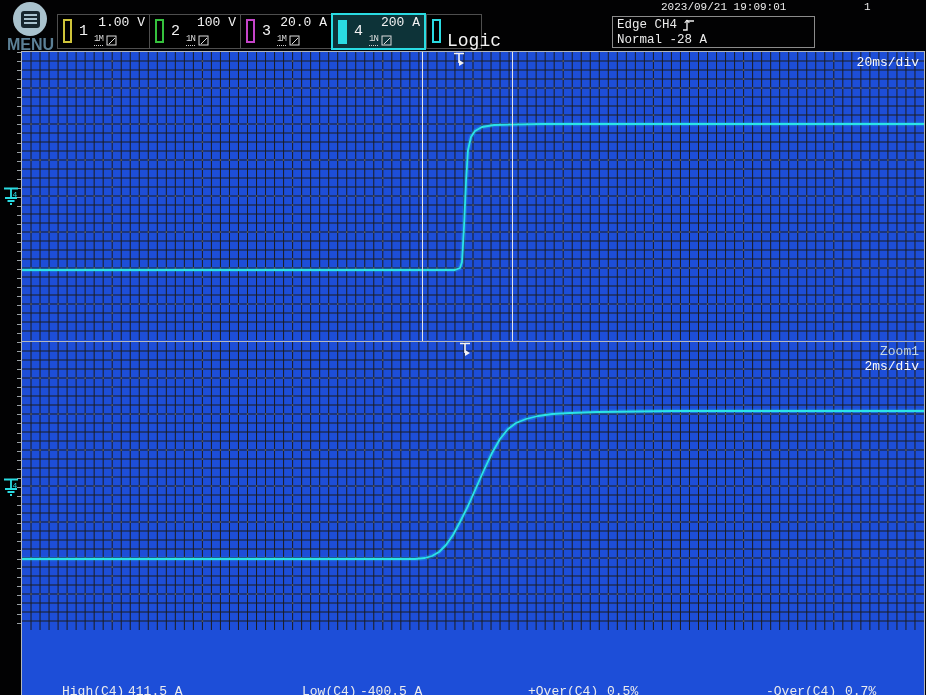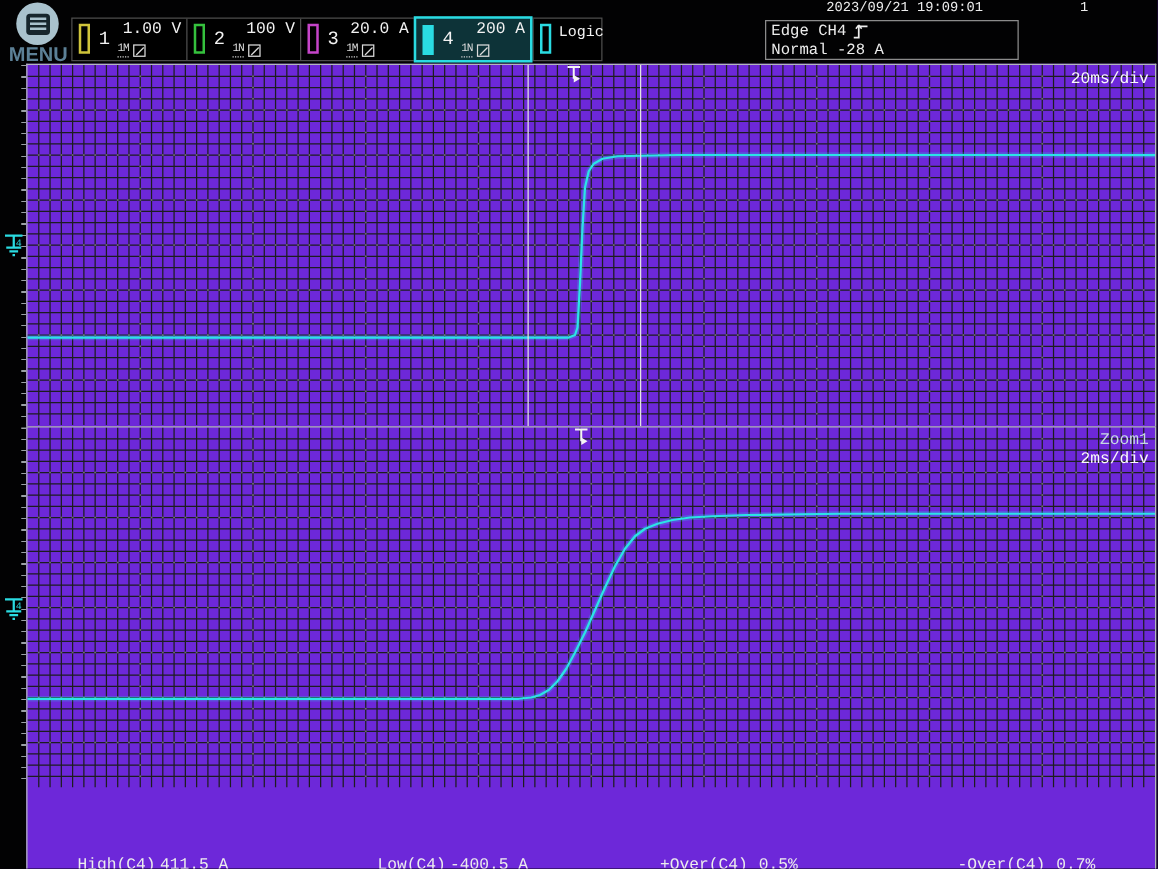--- a/index.html
+++ b/index.html
@@ -26,36 +26,36 @@
   .swatch { position:absolute; left:5px; top:4px; width:9px; height:24px; }
   .b-num { position:absolute; left:21px; top:8px; font-size:15px; color:#f2f2f2; }
   .b-val { position:absolute; right:4px; top:0px; font-size:13px; color:#f2f2f2; white-space:pre; }
   .b-coup { position:absolute; left:36px; bottom:2px; font-size:9px; color:#dcdcdc;
     display:flex; align-items:flex-end; gap:3px; }
   .imp { border-bottom:1px dotted #cfcfcf; padding-bottom:1px; letter-spacing:-1px; }
   .badge.selected { width:95px; height:37px; margin-top:-2px; border:2px solid #2adbe2;
     background:#0d3338; z-index:2; }
   .badge.selected .swatch { top:5px; }
   #badge-logic { width:55px; }
-  #logic-label { position:absolute; left:20px; top:4px; font-size:12px; color:#f2f2f2; }
+  #logic-label { position:absolute; left:20px; top:16px; font-size:18px; color:#f2f2f2; }
   #dt-row { position:absolute; left:620px; top:1px; width:332px; height:14px; font-size:11px;margin-left:36px; }
   #dt-text { position:absolute; left:5px; top:0; }
   #acq-count { position:absolute; left:208px; top:0; }
   #run-state { position:absolute; right:2px; top:0; }
   .infobox { position:absolute; top:16px; height:32px; border:1px solid #8b8b8b; font-size:12.5px; }
   #trig-box { left:612px; width:203px; }
   #trig-l1 { position:absolute; left:4px; top:1px; display:flex; align-items:center; gap:4px; }
   #trig-l2 { position:absolute; left:4px; top:16px; }
   #acq-box { left:765px; width:160px; }
   #hist-label { position:absolute; left:5px; top:1px; }
   #acq-mode { position:absolute; right:3px; top:1px; }
   #hist-val { position:absolute; left:5px; top:16px; width:62px; text-align:right; }
   #acq-rate { position:absolute; right:3px; top:16px; }
   
-  .scope-win { position:absolute; left:21px; width:904px; background:#6d28d9;
+  .scope-win { position:absolute; left:21px; width:904px; background:#1d4ed8;
     border:1px solid #b3b7bb; }
   #main-win { top:51px; height:290px; border-bottom:none; }
   #zoom-win { top:341px; height:358px; }
   .tickstrip { position:absolute; width:4px; background:
     repeating-linear-gradient(to bottom,#9aa0a4 0 1px,transparent 1px 9.05px); }
   #ticks-main { left:17px; top:52px; height:288px; }
   #ticks-zoom { left:17px; top:342px; height:288px; }
   .zoomline { position:absolute; top:0; width:1px; height:100%; background:#e3e3e3; cursor:ew-resize; }
   .tmark { position:absolute; top:0px; }
   .tb-label { position:absolute; right:5px; text-align:right; font-size:13px; color:#fafafa; }

